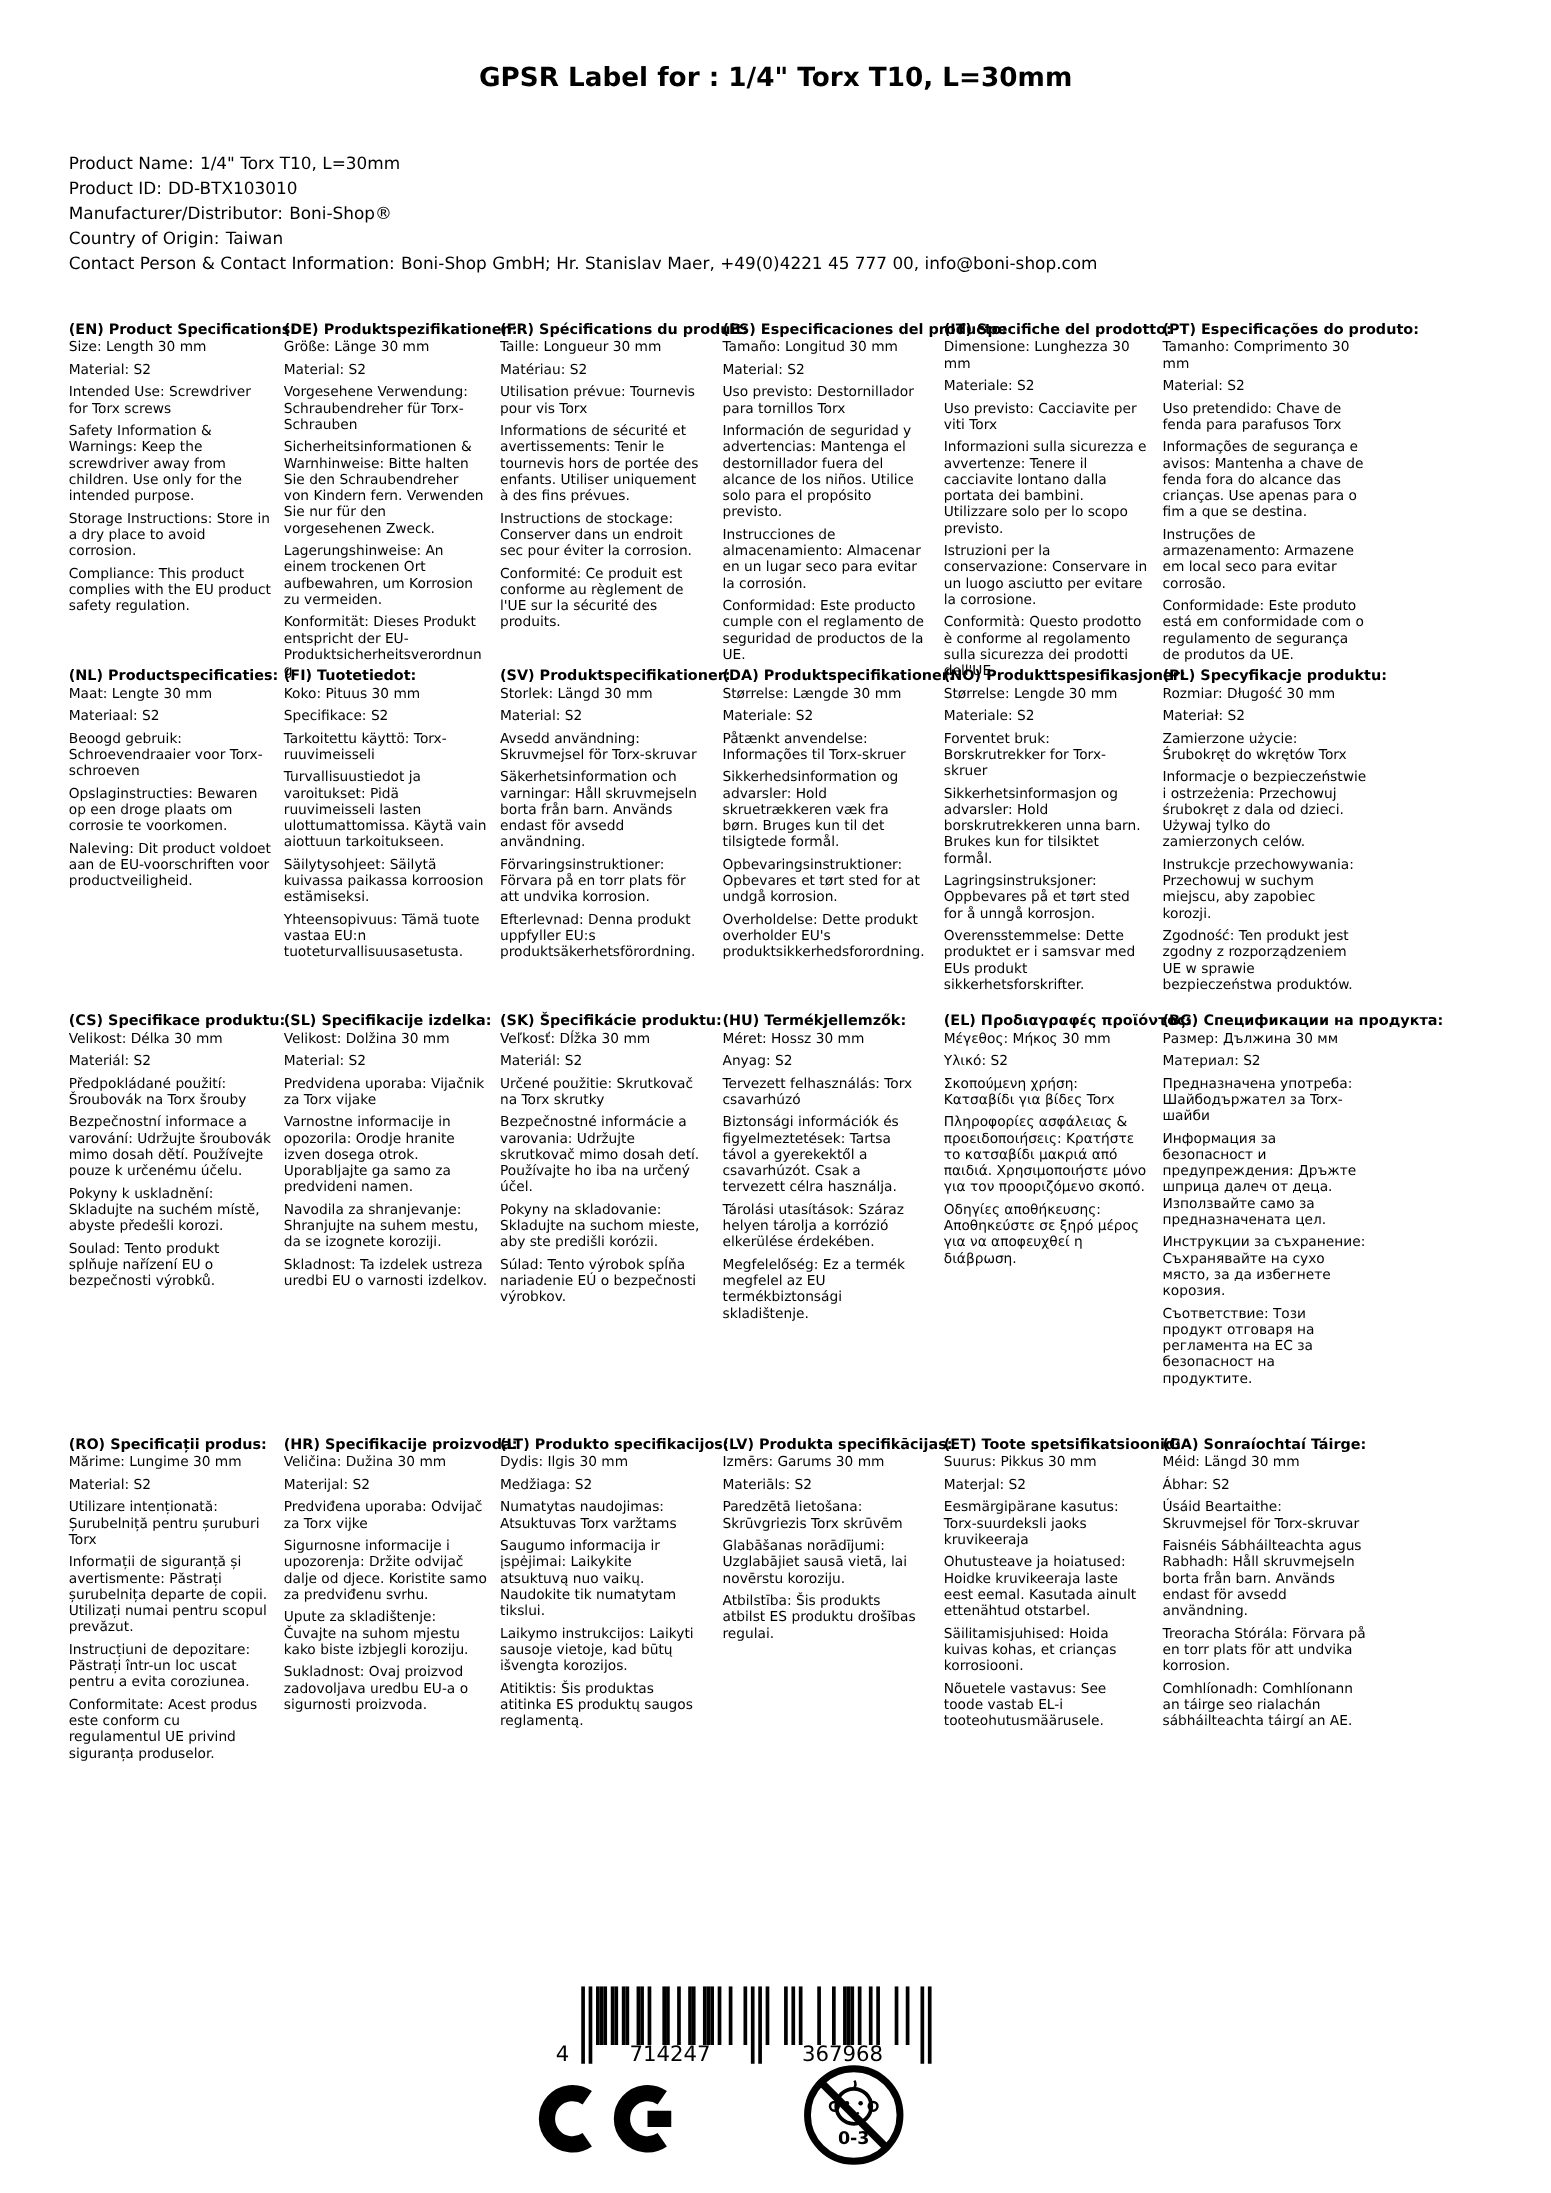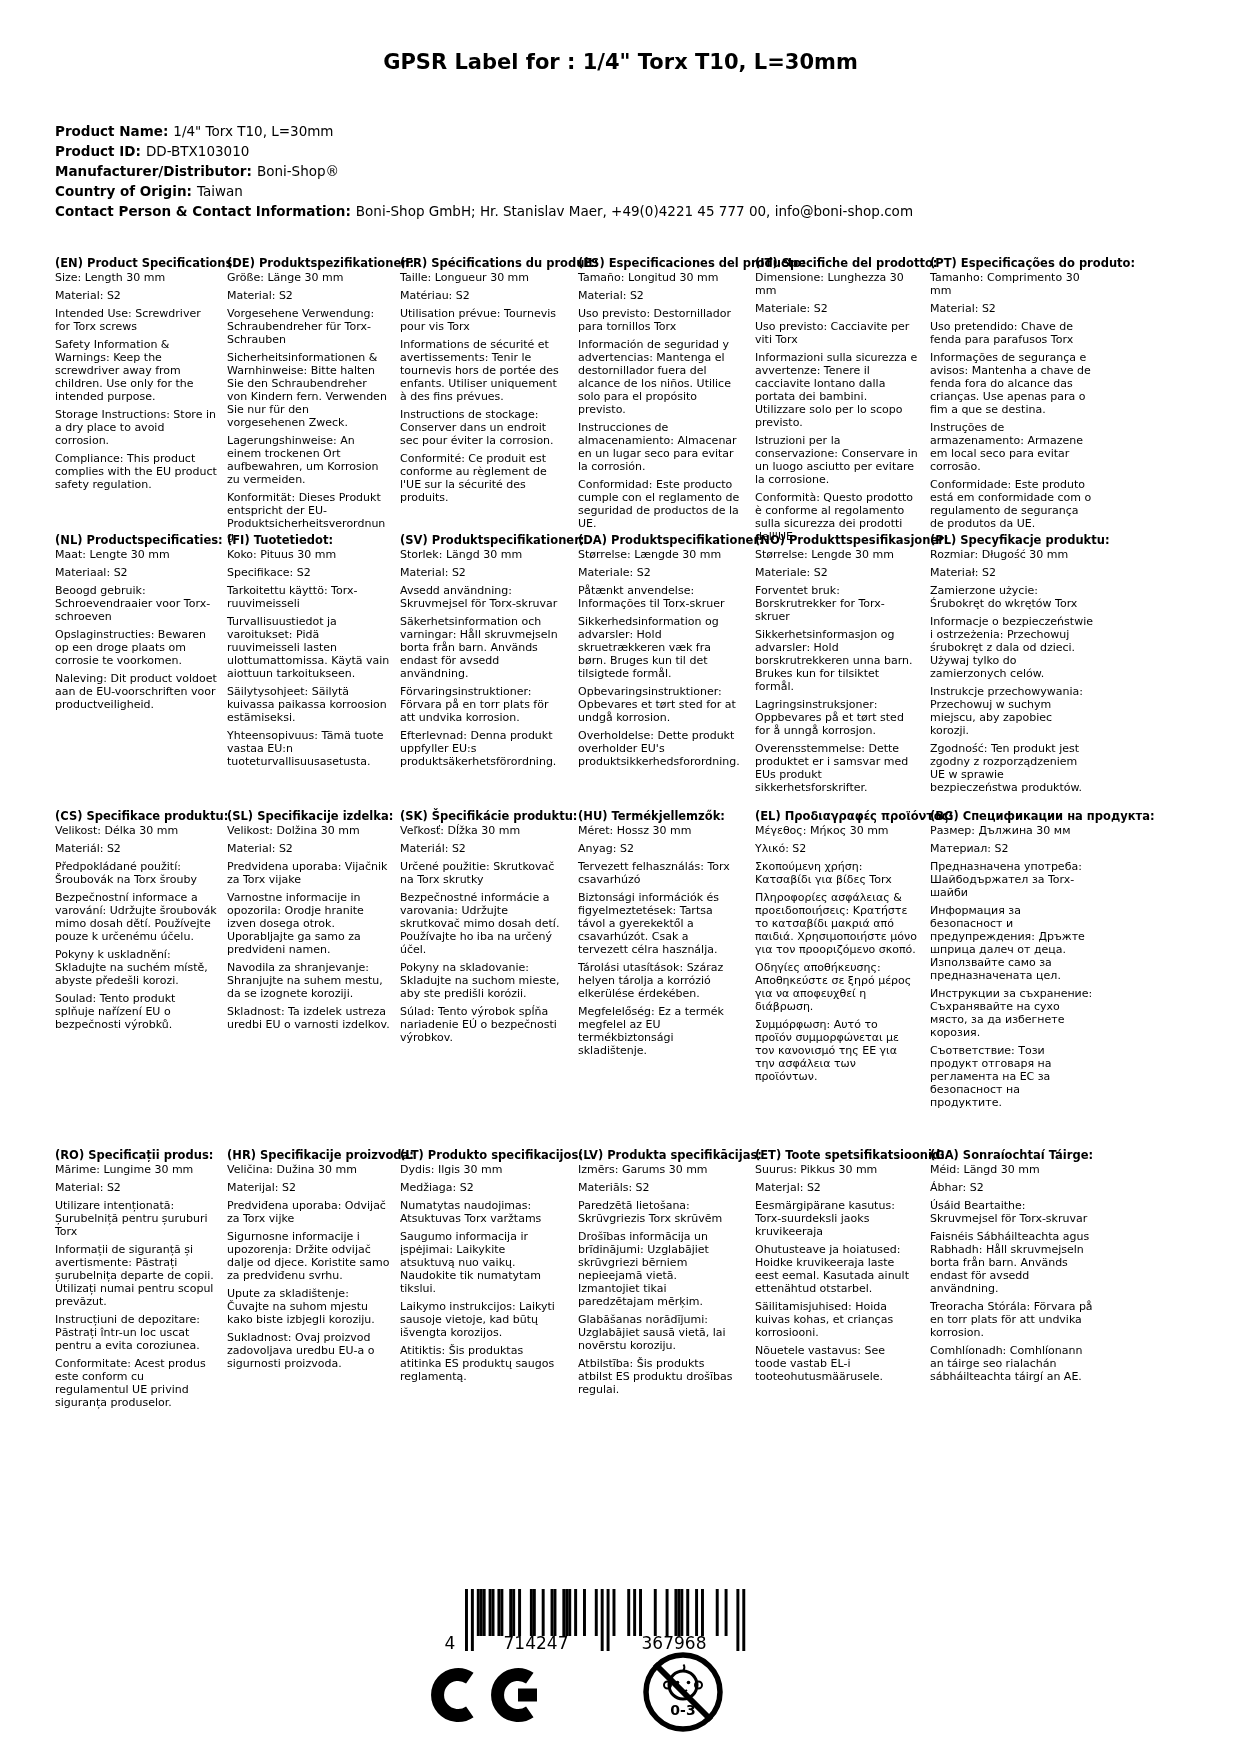--- a/index.html
+++ b/index.html
@@ -3,21 +3,21 @@
 <meta charset="utf-8">
 <style>
   html,body{margin:0;padding:0;background:#fff;}
   body{width:1241px;height:1754px;position:relative;color:#000;
        font-family:"DejaVu Sans","Liberation Sans",sans-serif;}
   .page{position:absolute;inset:0;background:#fff;}
   .title{position:absolute;top:50px;left:0;right:0;text-align:center;
          font-size:21px;font-weight:bold;margin:0;}
   .info{position:absolute;top:121px;left:55px;right:40px;}
   .info-line{font-size:13.5px;line-height:20px;white-space:nowrap;}
-  .info-label{font-weight:bold;}
+  .info-label{font-weight:normal;}
   .info-value{margin-left:5px;}
   .lang-row{position:absolute;left:0;width:1241px;height:1px;}
   #row-0{top:256px}#row-1{top:533px}#row-2{top:809px}#row-3{top:1148px}
   .lang-block{position:absolute;top:0;width:163px;}
   .lang-block:nth-child(1){left:55px}
   .lang-block:nth-child(2){left:227px}
   .lang-block:nth-child(3){left:400px}
   .lang-block:nth-child(4){left:578px}
   .lang-block:nth-child(5){left:755px}
   .lang-block:nth-child(6){left:930px}
@@ -220,21 +220,20 @@
         <p class="lang-para">Megfelelőség: Ez a termék megfelel az EU termékbiztonsági skladištenje.</p>
       </div>
 
   <div class="lang-block">
     <div class="lang-heading">(EL) Προδιαγραφές προϊόντος:</div>
   <p class="lang-para">Μέγεθος: Μήκος 30 mm</p>
         <p class="lang-para">Υλικό: S2</p>
         <p class="lang-para">Σκοπούμενη χρήση: Κατσαβίδι για βίδες Torx</p>
         <p class="lang-para">Πληροφορίες ασφάλειας &amp; προειδοποιήσεις: Κρατήστε το κατσαβίδι μακριά από παιδιά. Χρησιμοποιήστε μόνο για τον προοριζόμενο σκοπό.</p>
         <p class="lang-para">Οδηγίες αποθήκευσης: Αποθηκεύστε σε ξηρό μέρος για να αποφευχθεί η διάβρωση.</p>
-        <p class="lang-para">Συμμόρφωση: Αυτό το προϊόν συμμορφώνεται με τον κανονισμό της ΕΕ για την ασφάλεια των προϊόντων.</p>
       </div>
 
   <div class="lang-block">
     <div class="lang-heading">(BG) Спецификации на продукта:</div>
   <p class="lang-para">Размер: Дължина 30 мм</p>
         <p class="lang-para">Материал: S2</p>
         <p class="lang-para">Предназначена употреба: Шайбодържател за Torx-шайби</p>
         <p class="lang-para">Информация за безопасност и предупреждения: Дръжте шприца далеч от деца. Използвайте само за предназначената цел.</p>
         <p class="lang-para">Инструкции за съхранение: Съхранявайте на сухо място, за да избегнете корозия.</p>
         <p class="lang-para">Съответствие: Този продукт отговаря на регламента на ЕС за безопасност на продуктите.</p>
@@ -269,21 +268,20 @@
         <p class="lang-para">Saugumo informacija ir įspėjimai: Laikykite atsuktuvą nuo vaikų. Naudokite tik numatytam tikslui.</p>
         <p class="lang-para">Laikymo instrukcijos: Laikyti sausoje vietoje, kad būtų išvengta korozijos.</p>
         <p class="lang-para">Atitiktis: Šis produktas atitinka ES produktų saugos reglamentą.</p>
       </div>
 
   <div class="lang-block">
     <div class="lang-heading">(LV) Produkta specifikācijas:</div>
   <p class="lang-para">Izmērs: Garums 30 mm</p>
         <p class="lang-para">Materiāls: S2</p>
         <p class="lang-para">Paredzētā lietošana: Skrūvgriezis Torx skrūvēm</p>
-        <p class="lang-para">Drošības informācija un brīdinājumi: Uzglabājiet skrūvgriezi bērniem nepieejamā vietā. Izmantojiet tikai paredzētajam mērķim.</p>
         <p class="lang-para">Glabāšanas norādījumi: Uzglabājiet sausā vietā, lai novērstu koroziju.</p>
         <p class="lang-para">Atbilstība: Šis produkts atbilst ES produktu drošības regulai.</p>
       </div>
 
   <div class="lang-block">
     <div class="lang-heading">(ET) Toote spetsifikatsioonid:</div>
   <p class="lang-para">Suurus: Pikkus 30 mm</p>
         <p class="lang-para">Materjal: S2</p>
         <p class="lang-para">Eesmärgipärane kasutus: Torx-suurdeksli jaoks kruvikeeraja</p>
         <p class="lang-para">Ohutusteave ja hoiatused: Hoidke kruvikeeraja laste eest eemal. Kasutada ainult ettenähtud otstarbel.</p>

